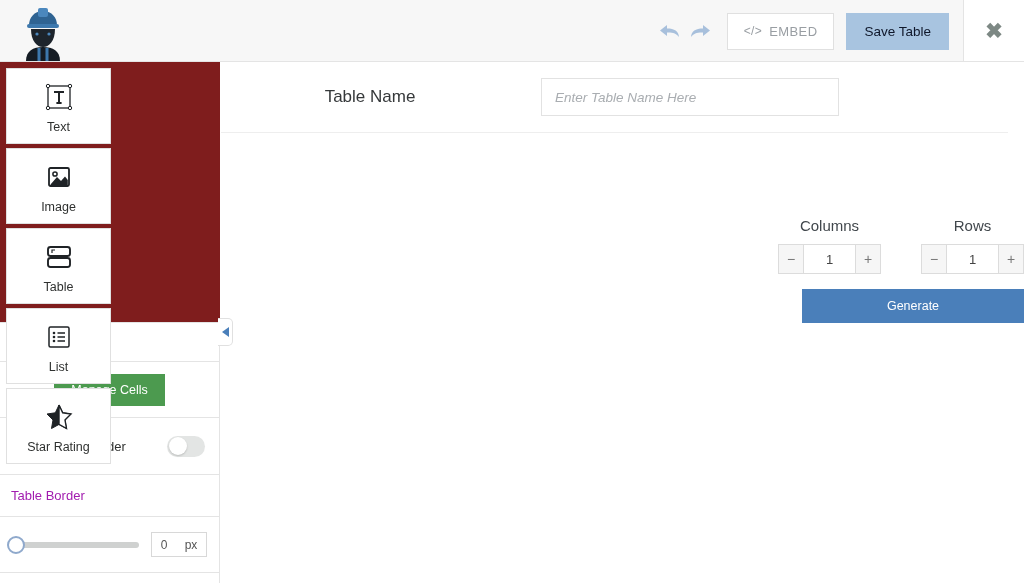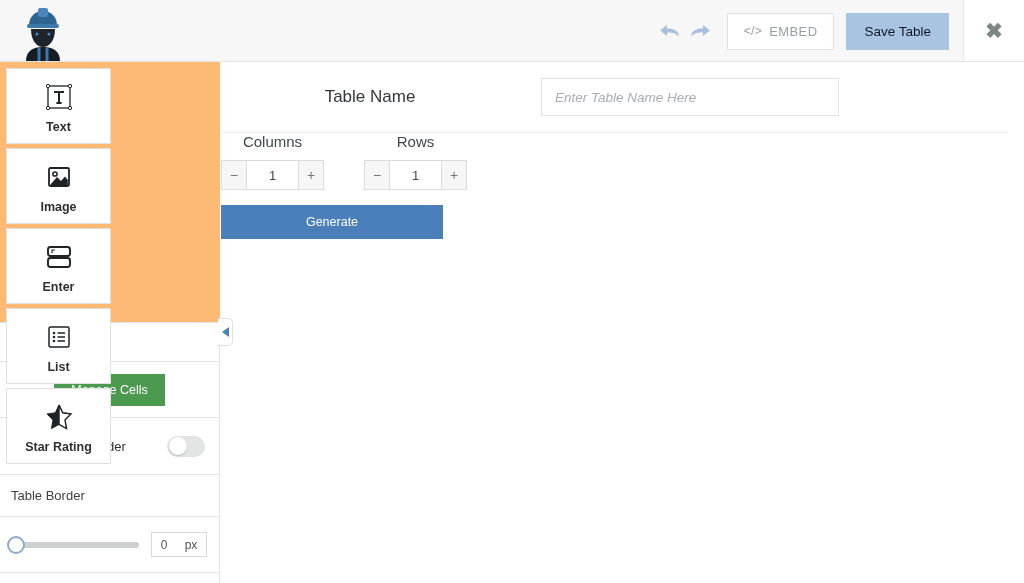--- a/index.html
+++ b/index.html
@@ -54,22 +54,22 @@
     line-height: 1;
   }
 
   
   .sidebar {
     position: absolute; left: 0; top: 62px; width: 220px; height: 521px;
     background: #ffffff; border-right: 1px solid #e4e4e4;
   }
   .palette {
     position: relative; width: 220px; height: 260px;
-    background: #fdba74; padding: 4px;
-    display: flex; flex-wrap: wrap; align-content: flex-start; font-weight: bold;
+    background: #7f1d1d; padding: 4px;
+    display: flex; flex-wrap: wrap; align-content: flex-start;
   }
   .pal-item {
     width: 105px; height: 76px; background: #ffffff;
     border: 1px solid #e0e0e0; margin: 2px;
     display: flex; flex-direction: column; align-items: center;
     justify-content: center; cursor: pointer;
   }
   .pal-icon { height: 36px; display: flex; align-items: center; justify-content: center; }
   .pal-label { font-size: 12.5px; color: #2f3130; margin-top: 5px; }
 
@@ -114,21 +114,21 @@
   }
   .toggle .knob {
     position: absolute; left: 1.5px; top: 1.5px; width: 18px; height: 18px;
     border-radius: 50%; background: #ffffff;
     box-shadow: 0 1px 2px rgba(0,0,0,.18);
   }
   .border-title {
     height: 42px; display: flex; align-items: center; padding-left: 11px;
     border-bottom: 1px solid #e4e4e4;
   }
-  .border-title span { font-size: 13px; color: #404040; }
+  .border-title span { font-size: 13px; color: #a21caf; }
   .slider-row {
     height: 55px; display: flex; align-items: center; padding: 0 12px 0 10px;
   }
   .track {
     position: relative; flex: 1; height: 6px; border-radius: 3px;
     background: #cfd1d0; margin-right: 12px; cursor: pointer;
   }
   .handle {
     position: absolute; left: -3px; top: -6px; width: 18px; height: 18px;
     border-radius: 50%; background: #ffffff; border: 2px solid #8fa9cc;
@@ -154,22 +154,22 @@
     padding-right: 22px;
   }
   .name-input {
     width: 298px; height: 38px; border: 1px solid #e2e2e2;
     background: #ffffff; padding: 0 13px; font-size: 13.5px; color: #333;
     font-family: "Liberation Sans", sans-serif; outline: none; font-style: italic;
   }
   .name-input::placeholder { color: #a9adb1; }
 
   .gen-area {
-    display: flex; flex-direction: column;
-    align-items: flex-start;
+    margin-top: 84px; display: flex; flex-direction: column;
+    align-items: flex-end;
   }
   .stepper-labels {
     display: flex; gap: 40px; margin-bottom: 10px;
   }
   .st-label {
     width: 103px; text-align: center; font-size: 15px; color: #41474c;
   }
   .steppers { display: flex; gap: 40px; }
   .stepper {
     width: 103px; height: 30px; display: flex;
@@ -270,21 +270,21 @@
       </div>
 
       <div class="pal-item">
         <div class="pal-icon">
           <svg width="32" height="28" viewBox="0 0 32 28">
             <rect x="5" y="4" width="22" height="9" rx="2.5" fill="none" stroke="#1f2326" stroke-width="1.9"></rect>
             <rect x="5" y="15" width="22" height="9" rx="2.5" fill="none" stroke="#1f2326" stroke-width="1.9"></rect>
             <path d="M9 10 L9 7 L12 7" fill="none" stroke="#1f2326" stroke-width="1.2"></path>
           </svg>
         </div>
-        <div class="pal-label">Enter</div>
+        <div class="pal-label">Table</div>
       </div>
 
       <div class="pal-item">
         <div class="pal-icon">
           <svg width="30" height="30" viewBox="0 0 30 30">
             <rect x="5" y="5" width="20" height="20" rx="1.5" fill="none" stroke="#1f2326" stroke-width="1.5"></rect>
             <circle cx="10" cy="11" r="1.3" fill="#1f2326"></circle>
             <circle cx="10" cy="15" r="1.3" fill="#1f2326"></circle>
             <circle cx="10" cy="19" r="1.3" fill="#1f2326"></circle>
             <path d="M13.5 11 L21 11 M13.5 15 L21 15 M13.5 19 L21 19" stroke="#1f2326" stroke-width="1.5"></path>

